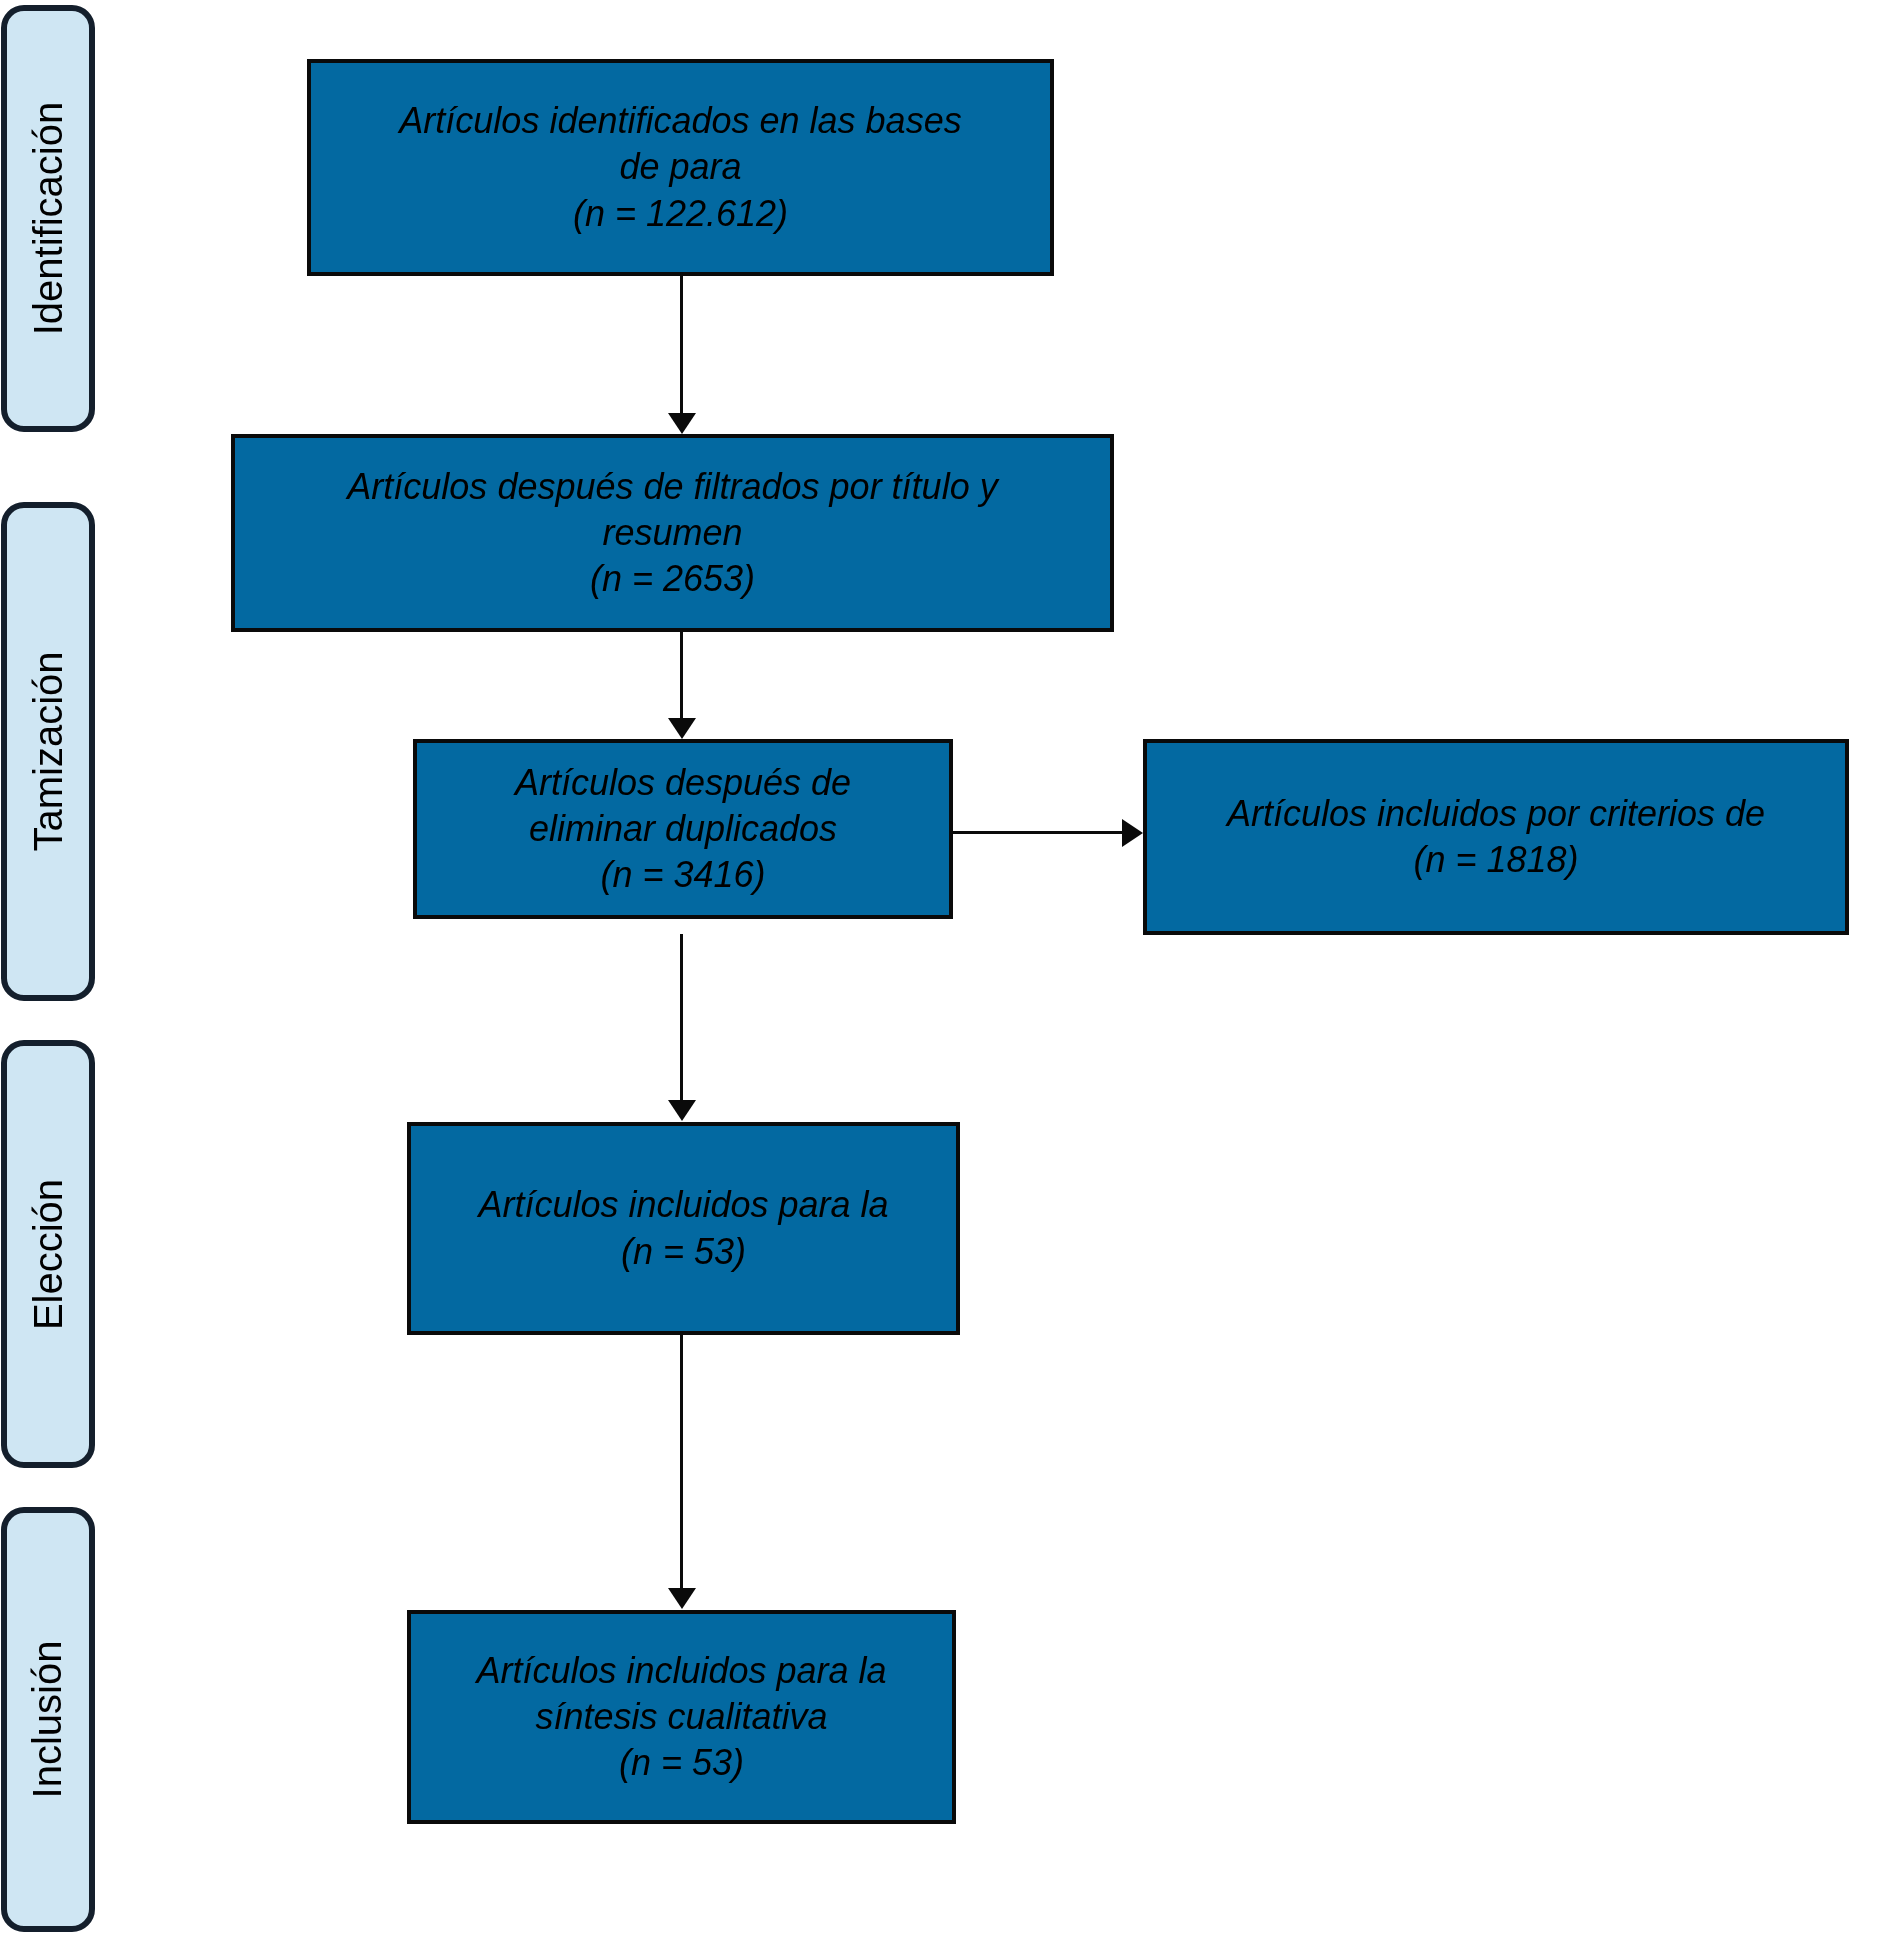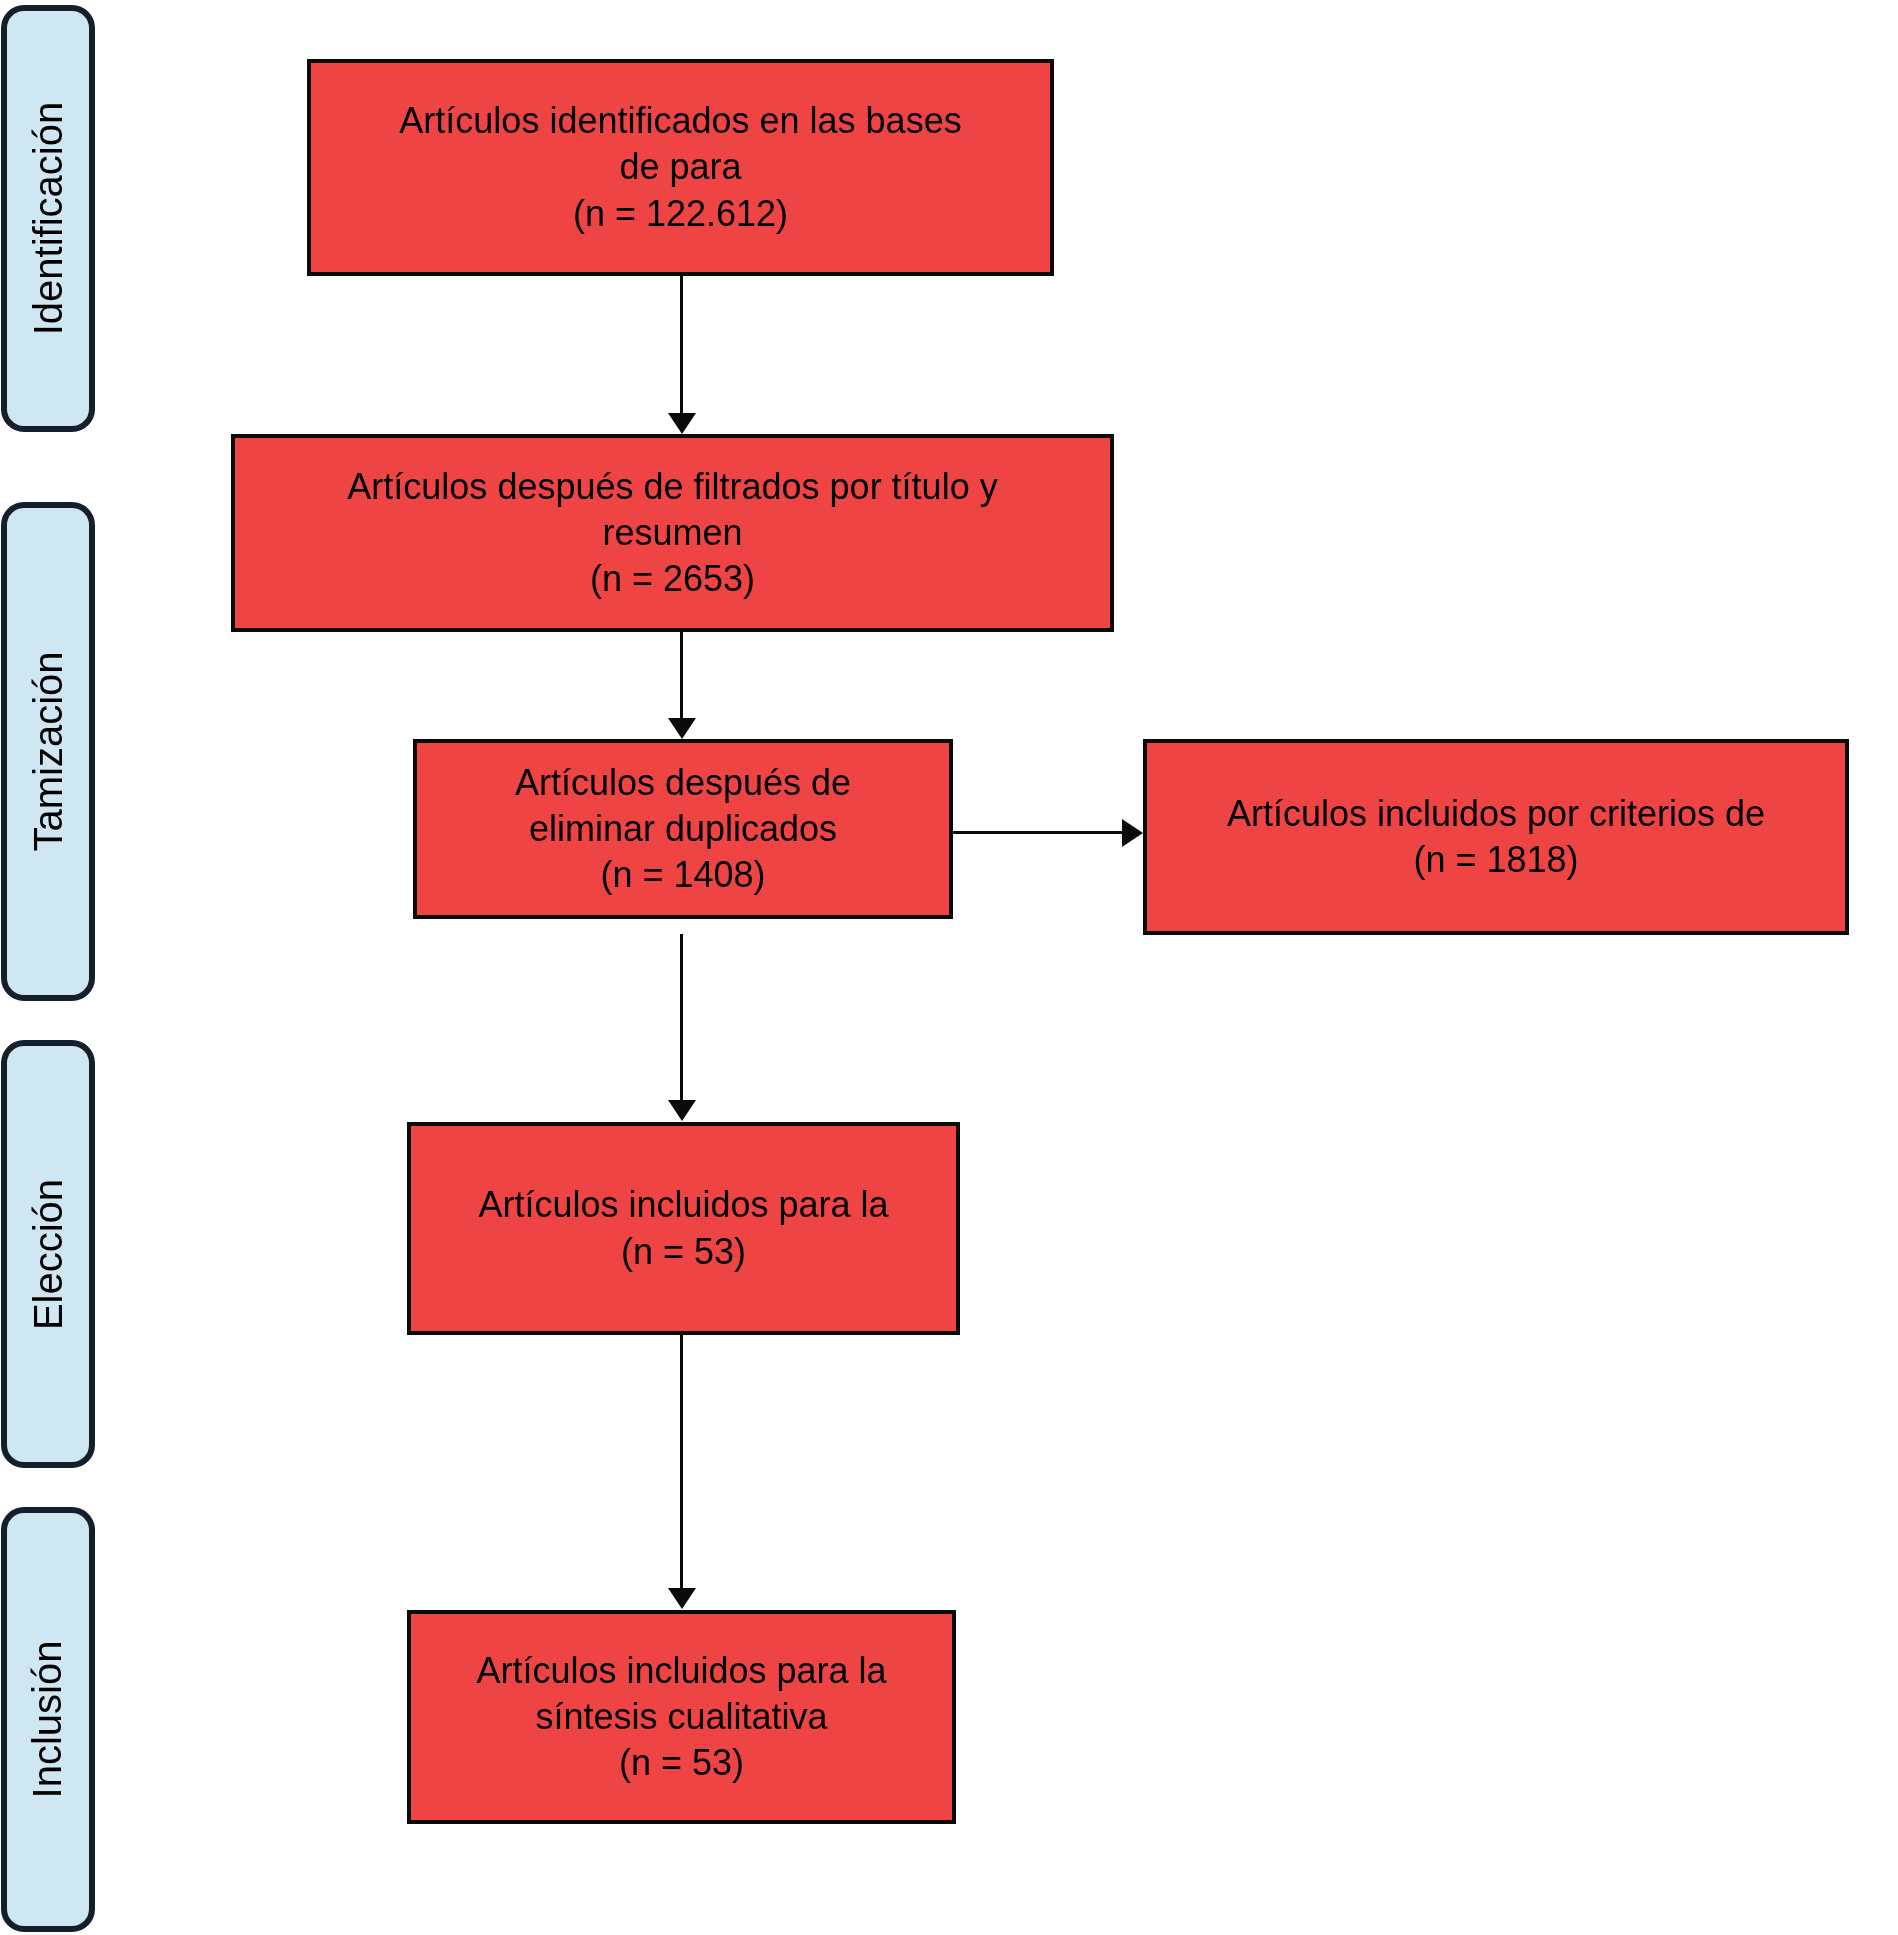--- a/index.html
+++ b/index.html
@@ -34,29 +34,30 @@
   }
   #stage-identificacion { top: 5.4px;    height: 427px; }
   #stage-tamizacion     { top: 502px;  height: 499px; }
   #stage-eleccion       { top: 1040px; height: 428px; }
   #stage-inclusion      { top: 1507px; height: 425px; }
 
   
   .fbox {
     position: absolute;
     box-sizing: border-box;
-    background: #ef4444;
+    background: #0369a1;
     border: 4px solid #0a0a0a;
     display: flex;
     flex-direction: column;
     align-items: center;
     justify-content: center;
     text-align: center;
     font-size: 36px;
     line-height: 1.28;
+    font-style: italic;
   }
   .fbox .line { display: block; }
   #box-identified { left: 307px;  top: 59px;   width: 747px; height: 217px; }
   #box-filtered   { left: 231px;  top: 434px;  width: 883px; height: 198px; }
   #box-dedup      { left: 413px;  top: 739px; width: 540px;  height: 180px; }
   #box-criteria   { left: 1143px; top: 739px; width: 706px; height: 196px; }
   #box-quality    { left: 407px;  top: 1122px; width: 553px;  height: 213px; }
   #box-synthesis  { left: 407px;  top: 1610px; width: 549px;  height: 214px; }
 
   
@@ -125,21 +126,21 @@
 
   <div class="fbox" id="box-filtered">
     <span class="line">Artículos después de filtrados por título y</span>
     <span class="line">resumen</span>
     <span class="line">(n = 2653)</span>
   </div>
 
   <div class="fbox" id="box-dedup">
     <span class="line">Artículos después de</span>
     <span class="line">eliminar duplicados</span>
-    <span class="line">(n = 1408)</span>
+    <span class="line">(n = 3416)</span>
   </div>
 
   <div class="fbox" id="box-criteria">
     <span class="line">Artículos incluidos por criterios de</span>
     <span class="line">(n = 1818)</span>
   </div>
 
   <div class="fbox" id="box-quality">
     <span class="line">Artículos incluidos para la</span>
     <span class="line">(n = 53)</span>

